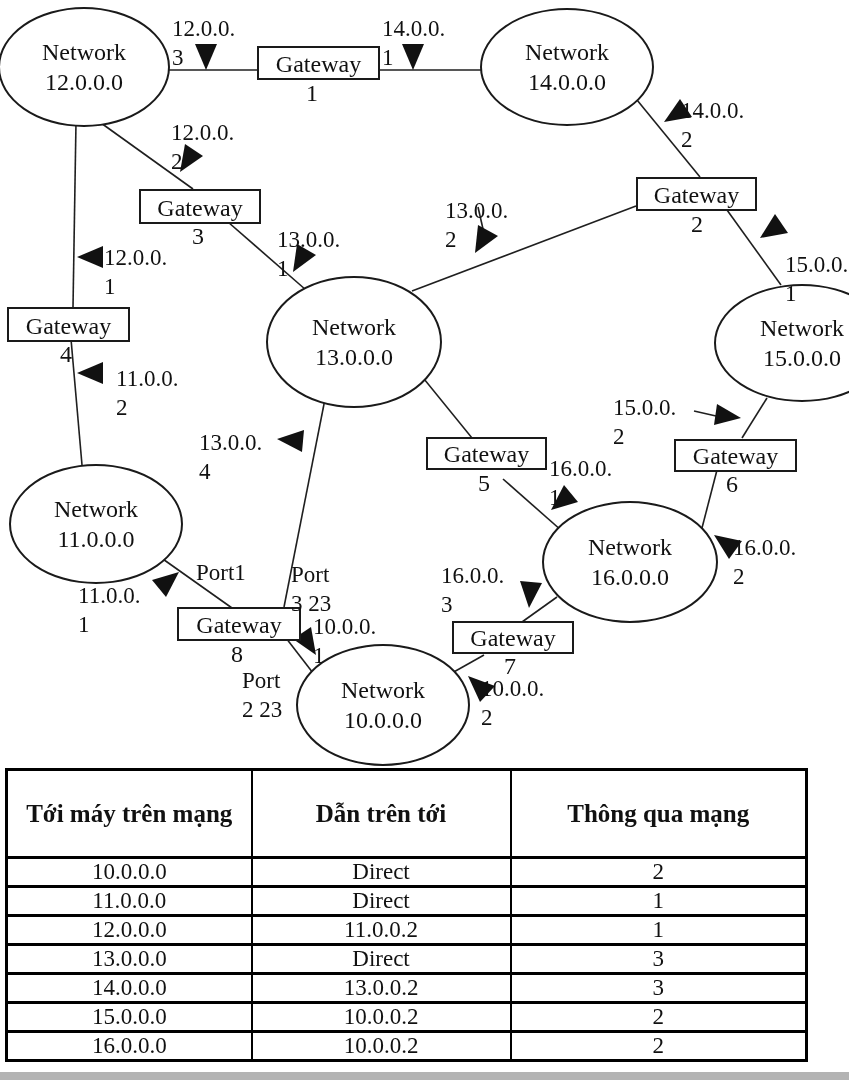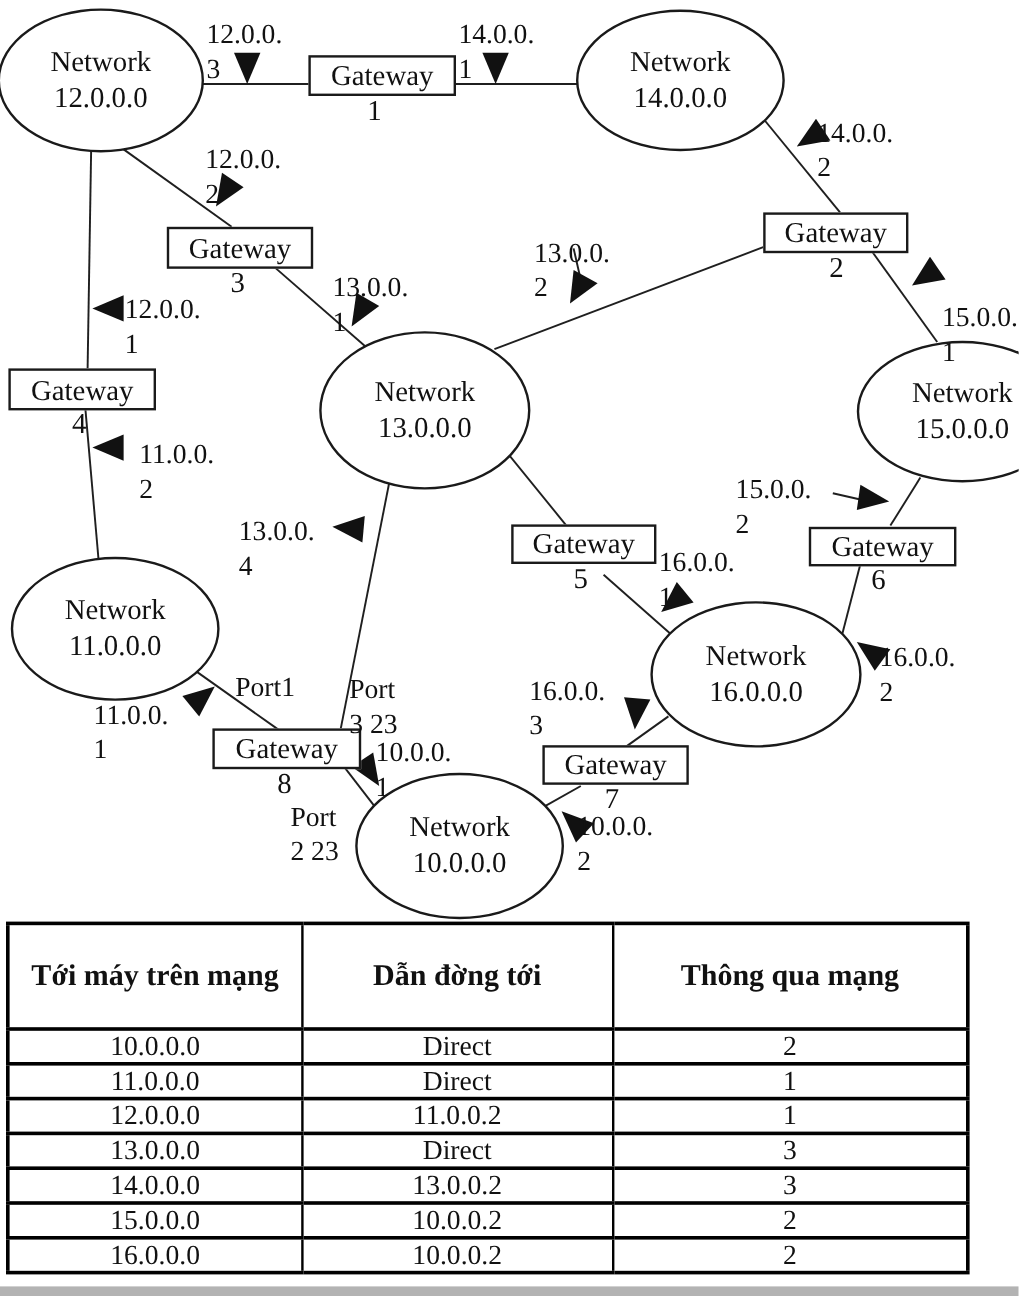--- a/index.html
+++ b/index.html
@@ -177,21 +177,21 @@
 
   <table class="rt">
     <colgroup>
         <col style="width:245px">
         <col style="width:259px">
         <col style="width:296px">
       </colgroup>
     <thead>
       <tr>
         <th>Tới máy trên mạng</th>
-        <th>Dẫn đờng tới</th>
+        <th>Dẫn trên tới</th>
         <th>Thông qua mạng</th>
       </tr>
     </thead>
     <tbody>
       <tr>
         <td>10.0.0.0</td>
         <td>Direct</td>
         <td>2</td>
       </tr>
       <tr>

